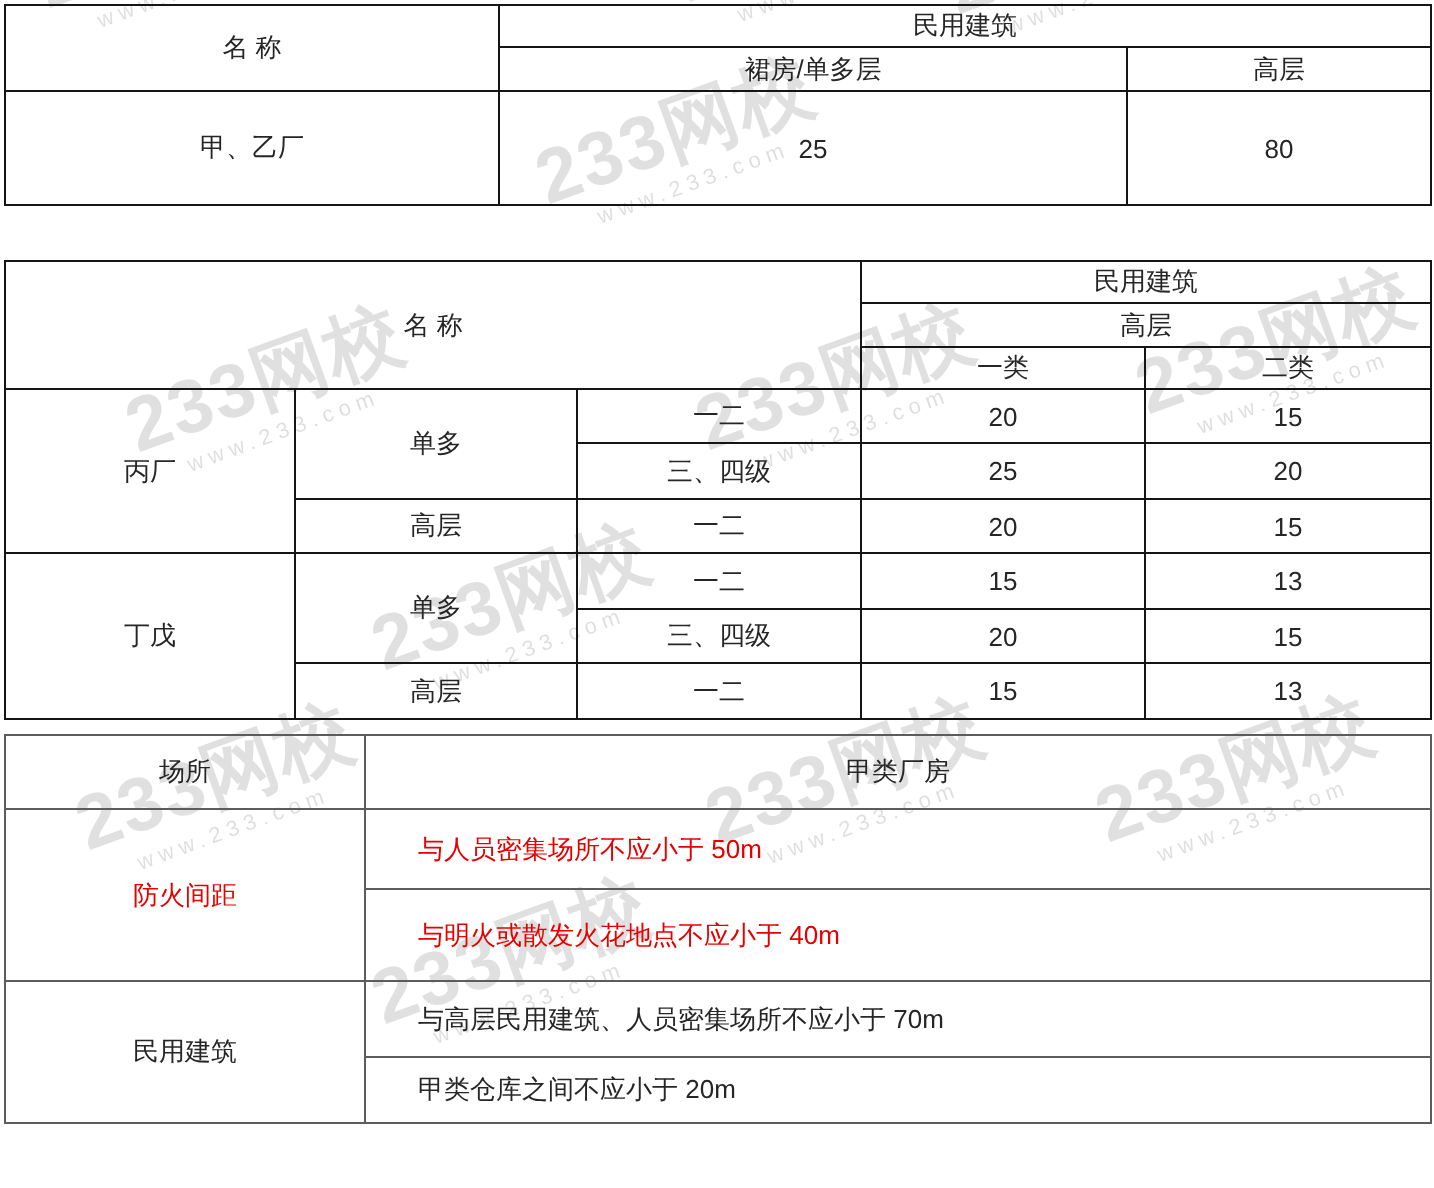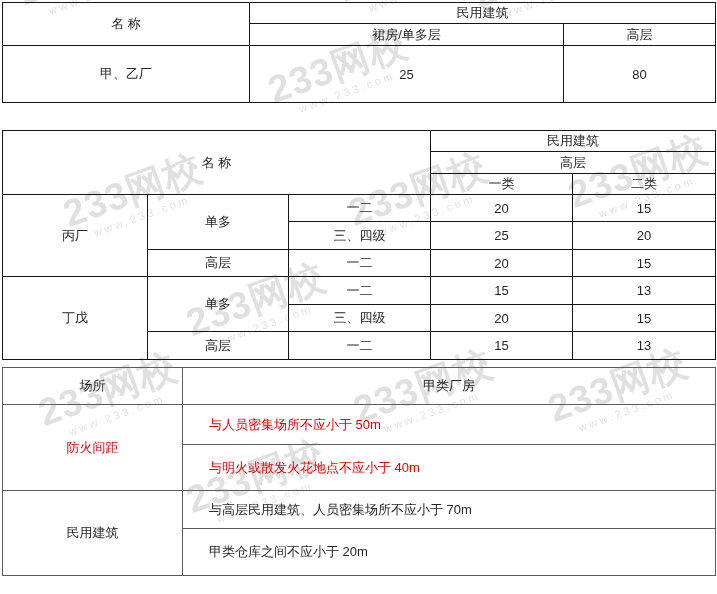--- a/index.html
+++ b/index.html
@@ -179,19 +179,19 @@
       <td rowspan="2" class="red">防火间距</td>
       <td class="left red">与人员密集场所不应小于 50m</td>
     </tr>
     <tr style="height:46px">
       <td class="left red">与明火或散发火花地点不应小于 40m</td>
     </tr>
     <tr style="height:38px">
       <td rowspan="2">民用建筑</td>
       <td class="left">与高层民用建筑、人员密集场所不应小于 70m</td>
     </tr>
-    <tr style="height:47px">
+    <tr style="height:33px">
       <td class="left">甲类仓库之间不应小于 20m</td>
     </tr>
   </tbody>
     </table>
 
 </div>
 
 </body></html>

